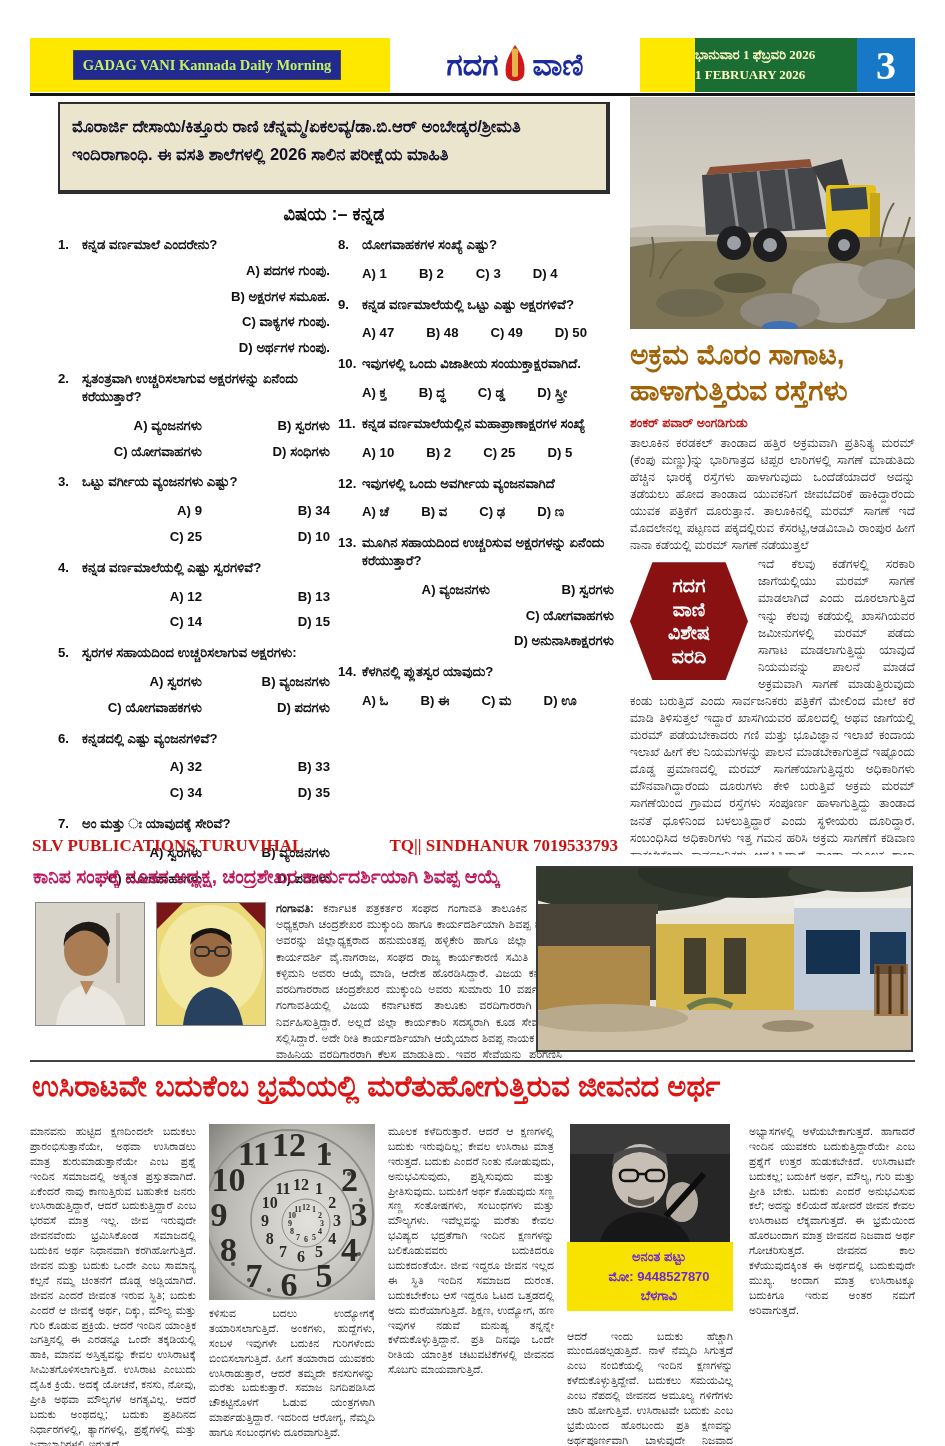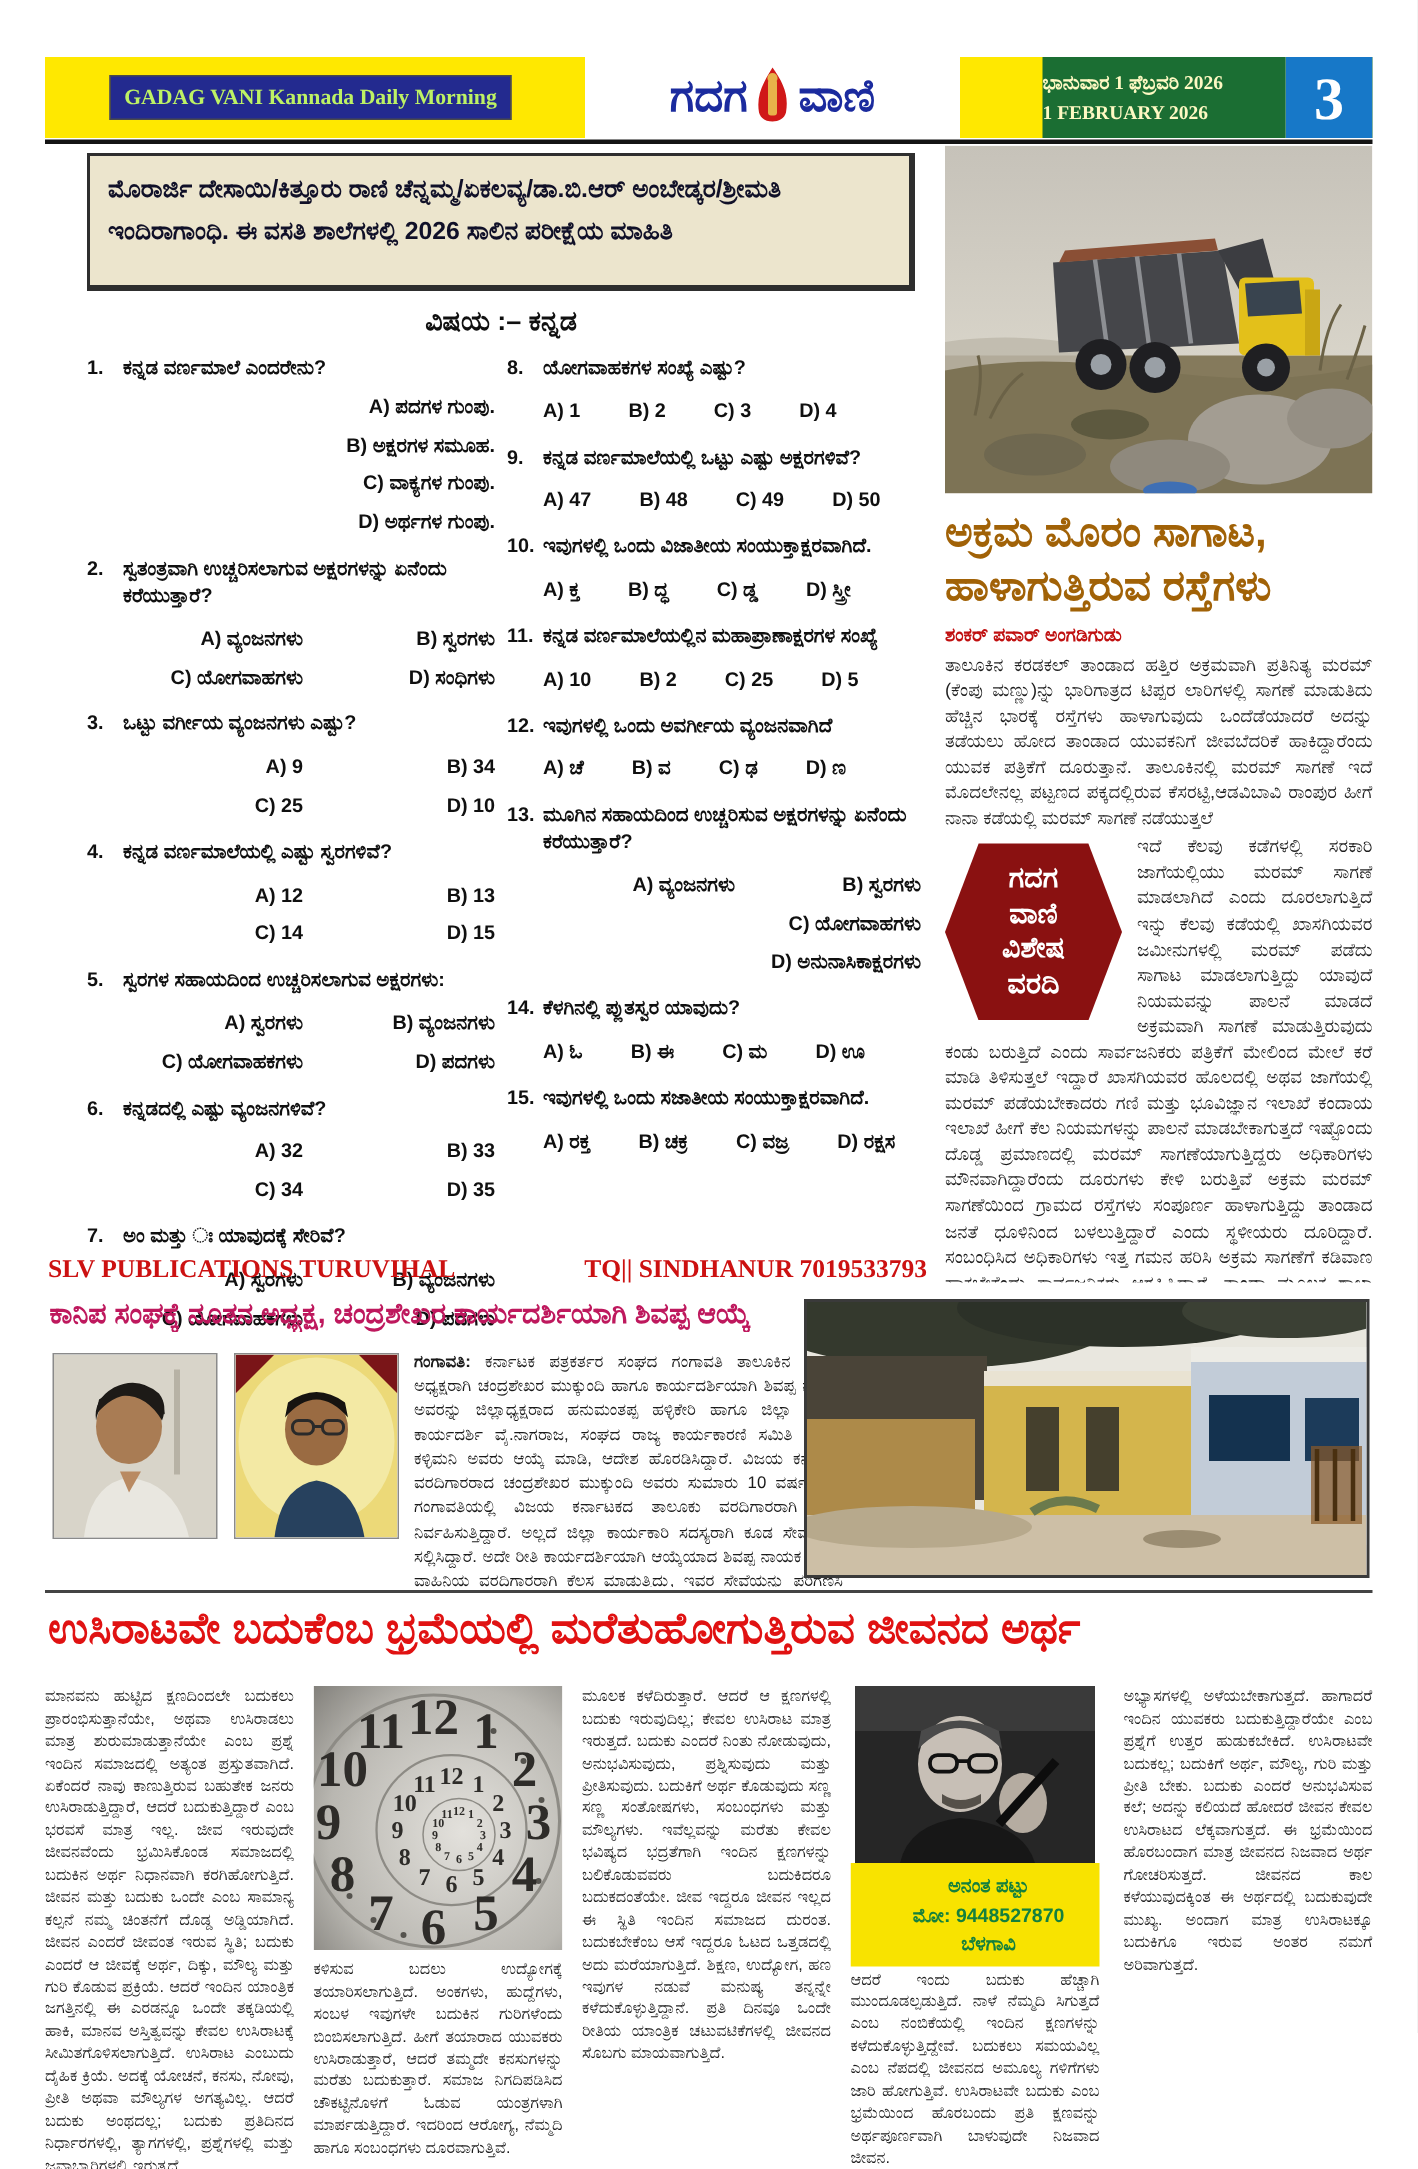--- a/index.html
+++ b/index.html
@@ -67,22 +67,22 @@
       box-sizing:border-box;overflow:hidden;}
   
   .bottom{position:absolute;left:30px;top:1060px;width:885px;height:386px;border-top:2px solid #444;}
   .life-headline{position:absolute;left:2px;top:8px;width:883px;color:#e01212;font-weight:bold;
       font-size:29px;white-space:nowrap;overflow:hidden;}
   .bcol{position:absolute;top:62px;height:322px;width:166px;overflow:hidden;
       font-size:10.8px;line-height:1.38;text-align:justify;color:#1c1c1c;}
   .bcol1{left:0px;} .bcol2{left:179px;} .bcol3{left:358px;} .bcol4{left:537px;} .bcol5{left:719px;}
   .clock-photo{width:166px;height:176px;margin-bottom:6px;}
   .author-photo{width:160px;height:118px;margin:0 auto;}
-  .author-caption{width:160px;margin:0 auto 2px auto;background:#f8e300;text-align:center;
-      font-weight:bold;font-size:13px;line-height:1.5;color:#15803d;padding:5px 12px;}
+  .author-caption{width:160px;margin:0 auto 18px auto;background:#f8e300;text-align:center;
+      font-weight:bold;font-size:13px;line-height:1.5;color:#6d28d9;padding:5px 12px;}
   svg{display:block;}
 </style>
 </head>
 <body>
 
 <div class="page">
 
   <div class="masthead">
     <div class="paper-name">
       <span>GADAG VANI Kannada Daily Morning</span>
@@ -275,32 +275,20 @@
       <div class="q">
         <div class="q-text">
           <span class="q-num">14.</span>
           <span>ಕೆಳಗಿನಲ್ಲಿ ಪ್ಲುತಸ್ವರ ಯಾವುದು?</span>
         </div>
         <div class="q-opts opts-inline">
           <div>A) ಓ</div>
           <div>B) ಈ</div>
           <div>C) ಮ</div>
           <div>D) ಊ</div>
-        </div>
-      </div>
-      <div class="q">
-        <div class="q-text">
-          <span class="q-num">15.</span>
-          <span>ಇವುಗಳಲ್ಲಿ ಒಂದು ಸಜಾತೀಯ ಸಂಯುಕ್ತಾಕ್ಷರವಾಗಿದೆ.</span>
-        </div>
-        <div class="q-opts opts-inline">
-          <div>A) ರಕ್ತ</div>
-          <div>B) ಚಕ್ರ</div>
-          <div>C) ವಜ್ರ</div>
-          <div>D) ರಕ್ಷಸ</div>
         </div>
       </div>
     </div>
 
   <div class="publisher">
     <span>SLV PUBLICATIONS TURUVIHAL</span>
     <span>TQ|| SINDHANUR 7019533793</span>
   </div>
 
   <div class="right-col">

